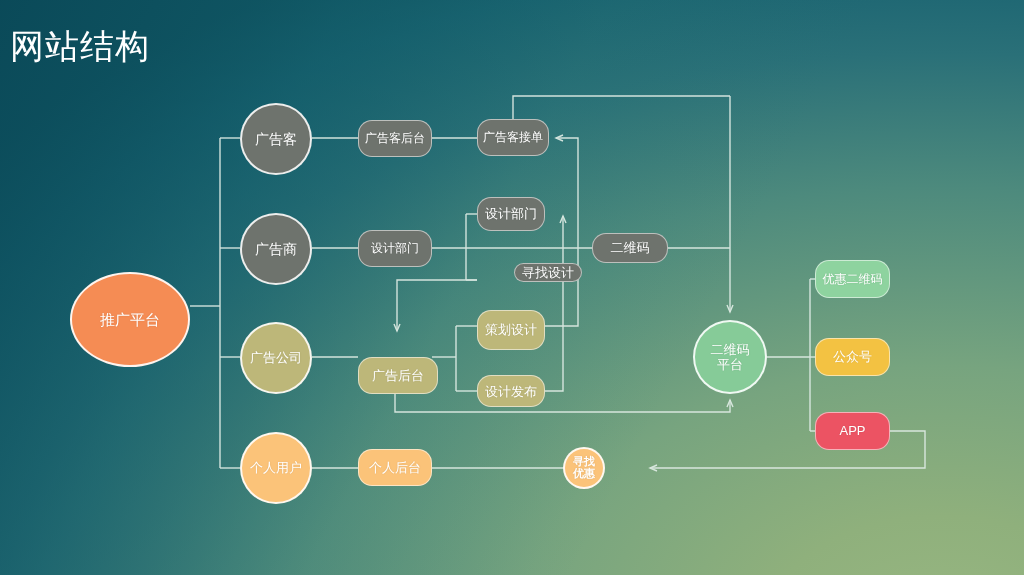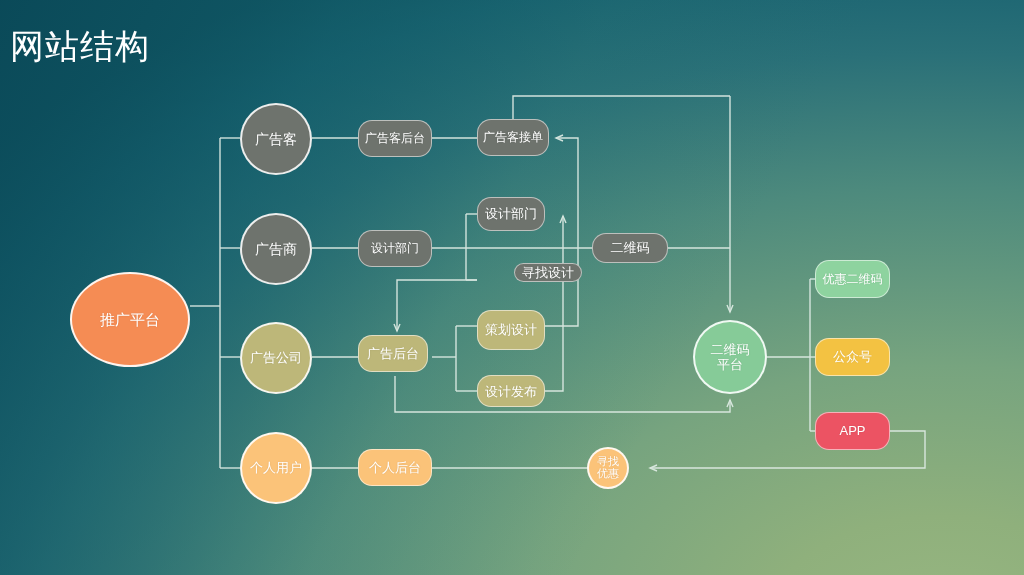--- a/index.html
+++ b/index.html
@@ -169,21 +169,21 @@
   </div>
 
   <div class="node box fill-gray" style="left:358px; top:120px; width:74px; height:37px;">
     <span class="lbl" style="font-size:12px;">广告客后台</span>
   </div>
 
   <div class="node box fill-gray" style="left:358px; top:230px; width:74px; height:37px;">
     <span class="lbl" style="font-size:12px;">设计部门</span>
   </div>
 
-  <div class="node box fill-olive" style="left:358px; top:335px; width:70px; height:37px;">
+  <div class="node box fill-olive" style="left:358px; top:357px; width:80px; height:37px;">
     <span class="lbl">广告后台</span>
   </div>
 
   <div class="node box fill-peach" style="left:358px; top:449px; width:74px; height:37px;">
     <span class="lbl">个人后台</span>
   </div>
 
   <div class="node box fill-gray" style="left:477px; top:119px; width:72px; height:37px;">
     <span class="lbl" style="font-size:12px;">广告客接单</span>
   </div>
@@ -206,21 +206,21 @@
 
   <div class="node box fill-gray" style="left:592px; top:233px; width:76px; height:30px;">
     <span class="lbl">二维码</span>
   </div>
 
   <div class="node circle fill-green" style="left:693px; top:320px; width:74px; height:74px;">
     <span class="lbl" style="font-size:13px; white-space:pre-line;">二维码
 平台</span>
   </div>
 
-  <div class="node circle fill-peach" style="left:587px; top:447px; width:42px; height:42px;">
+  <div class="node circle fill-peach" style="left:563px; top:447px; width:42px; height:42px;font-weight:bold;">
     <span class="lbl" style="font-size:11px; white-space:pre-line; line-height:1.05;">寻找
 优惠</span>
   </div>
 
   <div class="node box fill-lgreen" style="left:815px; top:260px; width:75px; height:38px;">
     <span class="lbl" style="font-size:12px;">优惠二维码</span>
   </div>
 
   <div class="node box fill-gold" style="left:815px; top:338px; width:75px; height:38px;">
     <span class="lbl">公众号</span>

